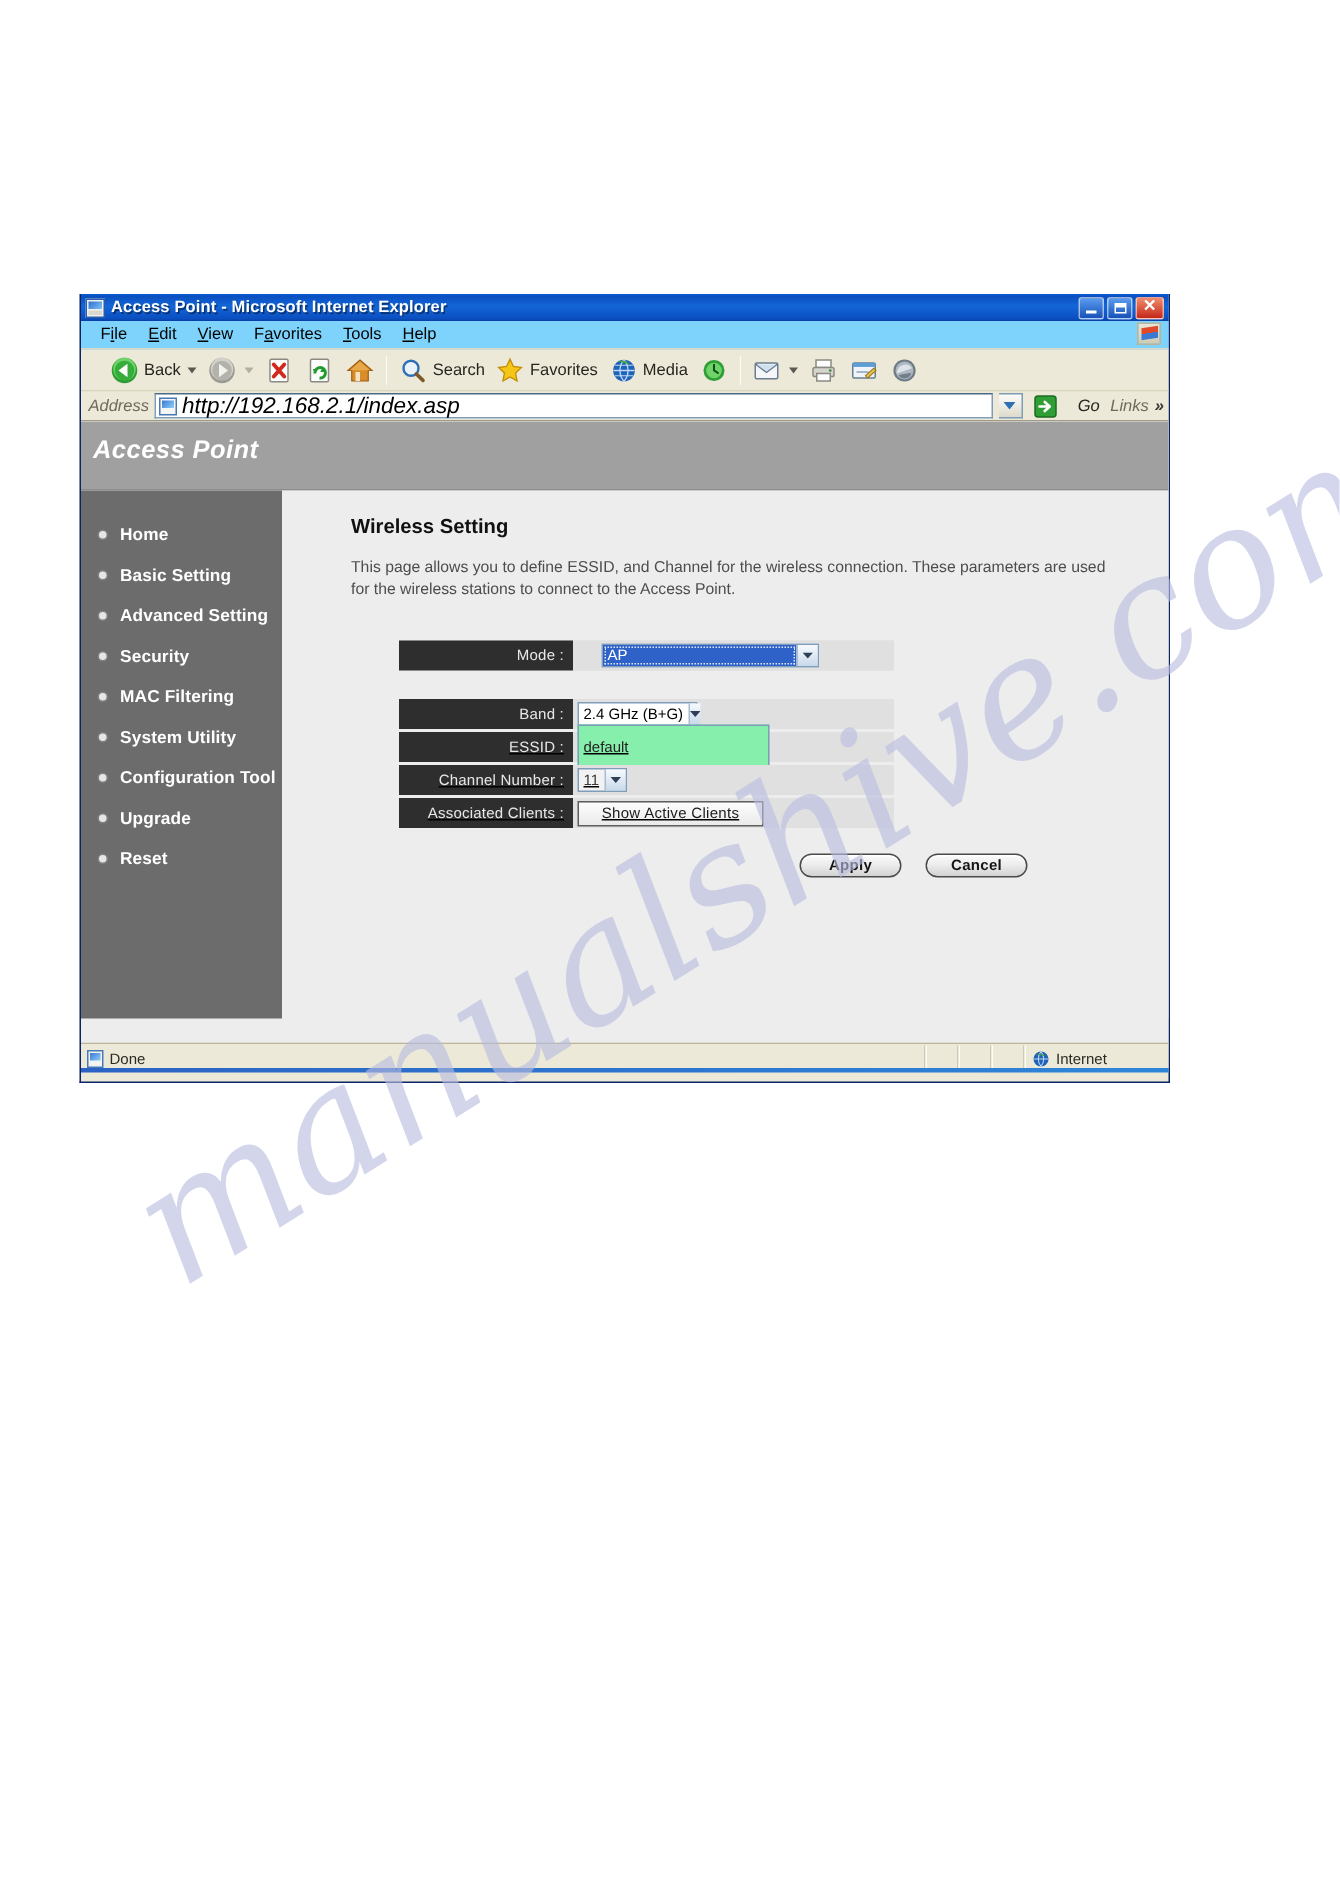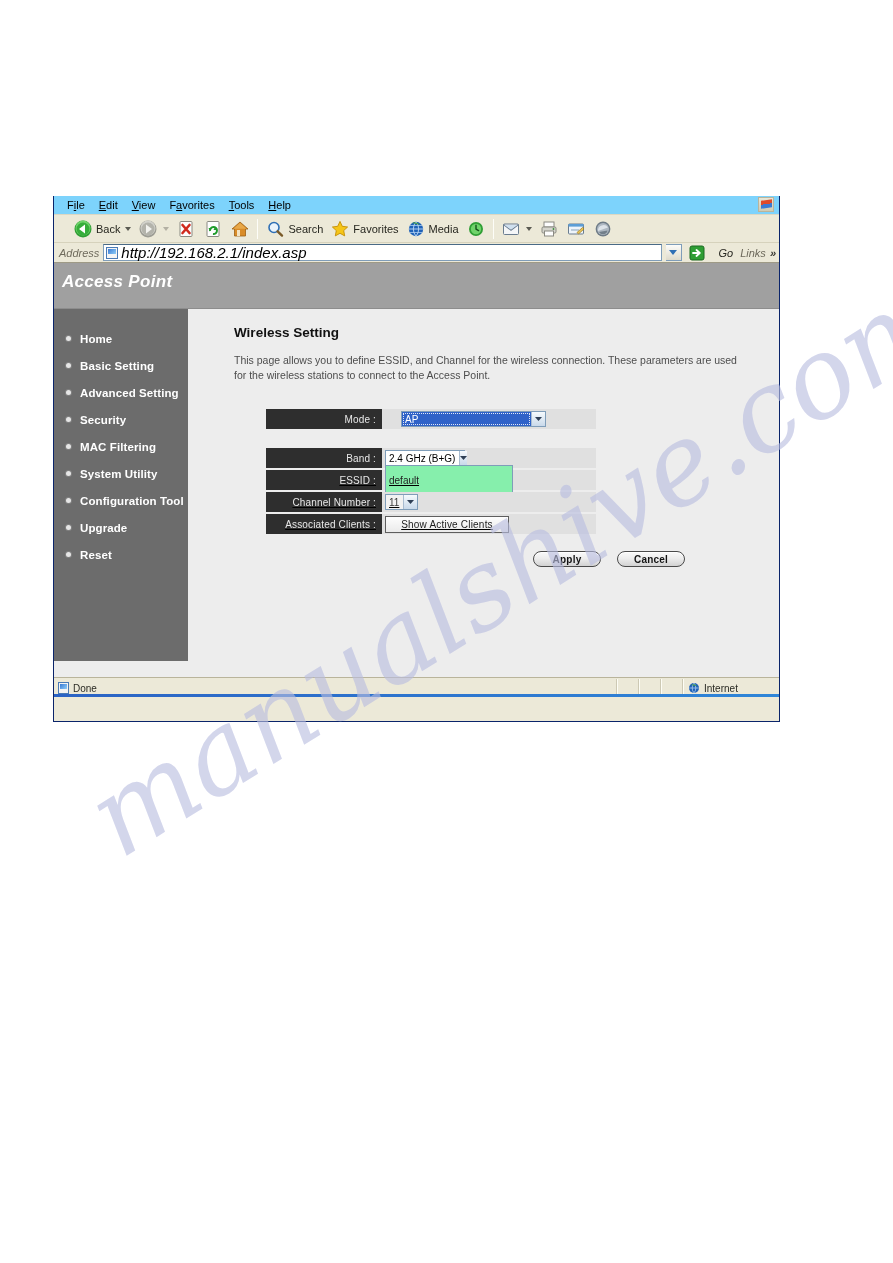--- a/index.html
+++ b/index.html
@@ -301,20 +301,35 @@
 
   .taskline { height: 3px; background: linear-gradient(to right,#2b63c4,#2f86d8); }
 </style>
 </head>
 <body>
 
 <div id="page">
 
   <div id="ie-window">
 
+    <div class="titlebar">
+      <div class="tb-icon"></div>
+      <div class="tb-title">Access Point - Microsoft Internet Explorer</div>
+      <div class="tb-buttons">
+        <div class="tb-btn tb-min">
+            <i class="glyph-min"></i>
+          </div>
+        <div class="tb-btn tb-max">
+            <i class="glyph-max"></i>
+          </div>
+        <div class="tb-btn tb-close">
+            <span class="glyph-close">✕</span>
+          </div>
+      </div>
+    </div>
 
     <div class="menubar">
       <div class="menu-item">F<u>i</u>le</div>
       <div class="menu-item"><u>E</u>dit</div>
       <div class="menu-item"><u>V</u>iew</div>
       <div class="menu-item">F<u>a</u>vorites</div>
       <div class="menu-item"><u>T</u>ools</div>
       <div class="menu-item"><u>H</u>elp</div>
       <div class="menu-flag"></div>
     </div>

